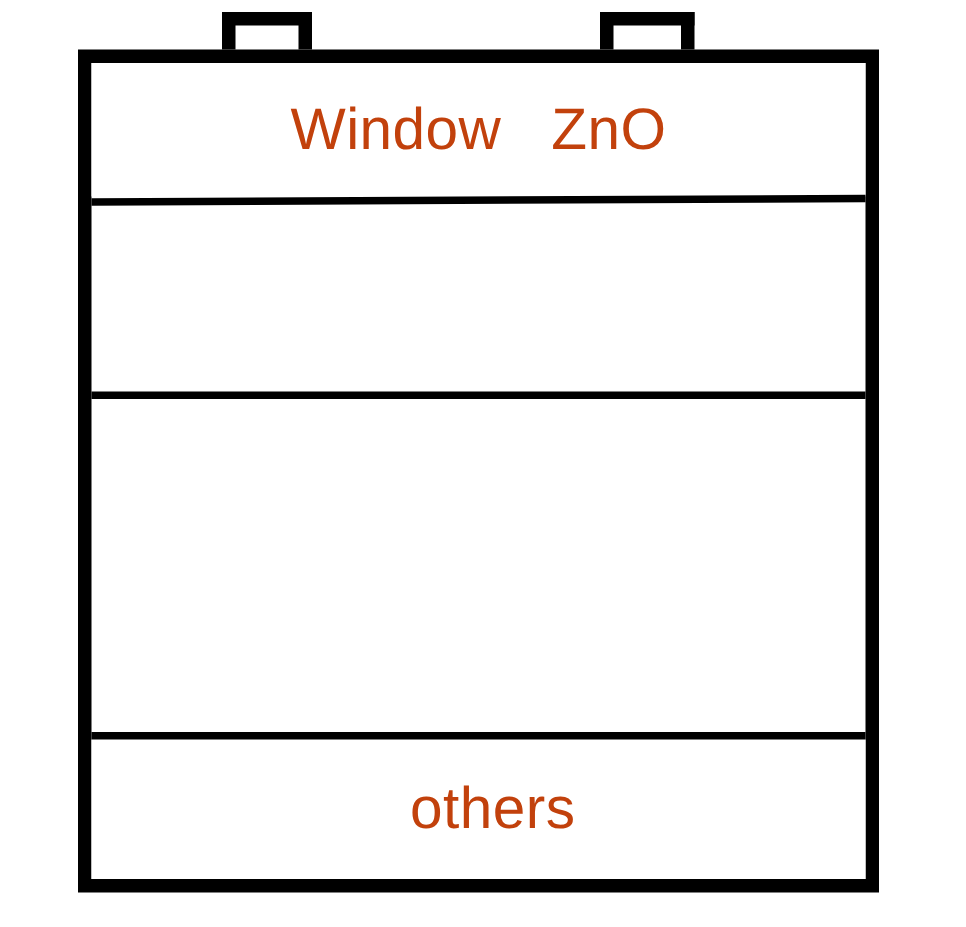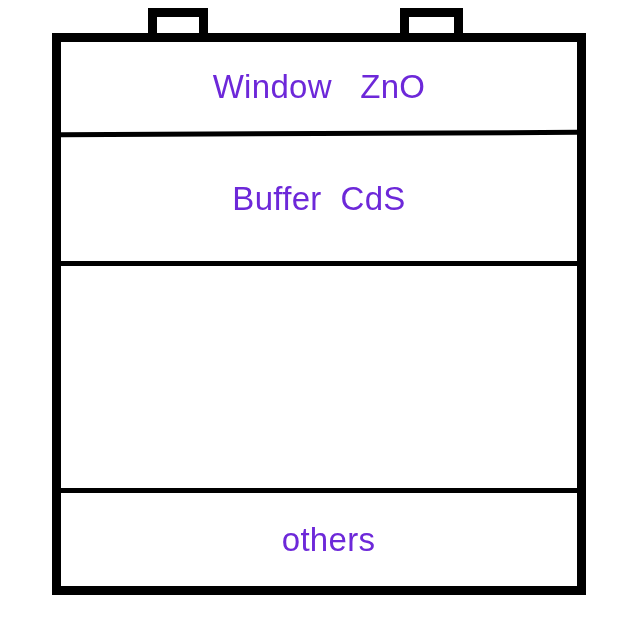--- a/index.html
+++ b/index.html
@@ -62,24 +62,24 @@
     left: 0;
     right: 0;
     box-sizing: border-box;
     display: flex;
     align-items: center;
     justify-content: center;
     background: #ffffff;
   }
 
   .layer-label {
-    font-size: 33px;
+    font-size: 39px;
     font-weight: 400;
     letter-spacing: 0.3px;
-    color: #6d28d9;
+    color: #c2410c;
     white-space: pre;
     line-height: 1;
   }
 
   
   #layer-window {
     top: 0px;
     height: 89px;
   }
   #layer-buffer {
@@ -128,23 +128,20 @@
   <div id="contact-tab-right" class="contact-tab"></div>
 
   <div id="device-stack">
 
     <div id="layer-window" class="layer">
       <span class="layer-label">Window   ZnO</span>
     </div>
 
     <div id="divider-window-buffer" class="layer-divider"></div>
 
-    <div id="layer-buffer" class="layer">
-      <span class="layer-label">Buffer  CdS</span>
-    </div>
 
     <div id="divider-buffer-absorber" class="layer-divider"></div>
 
 
     <div id="divider-absorber-others" class="layer-divider"></div>
 
     <div id="layer-others" class="layer">
       <span class="layer-label">others</span>
     </div>
 

